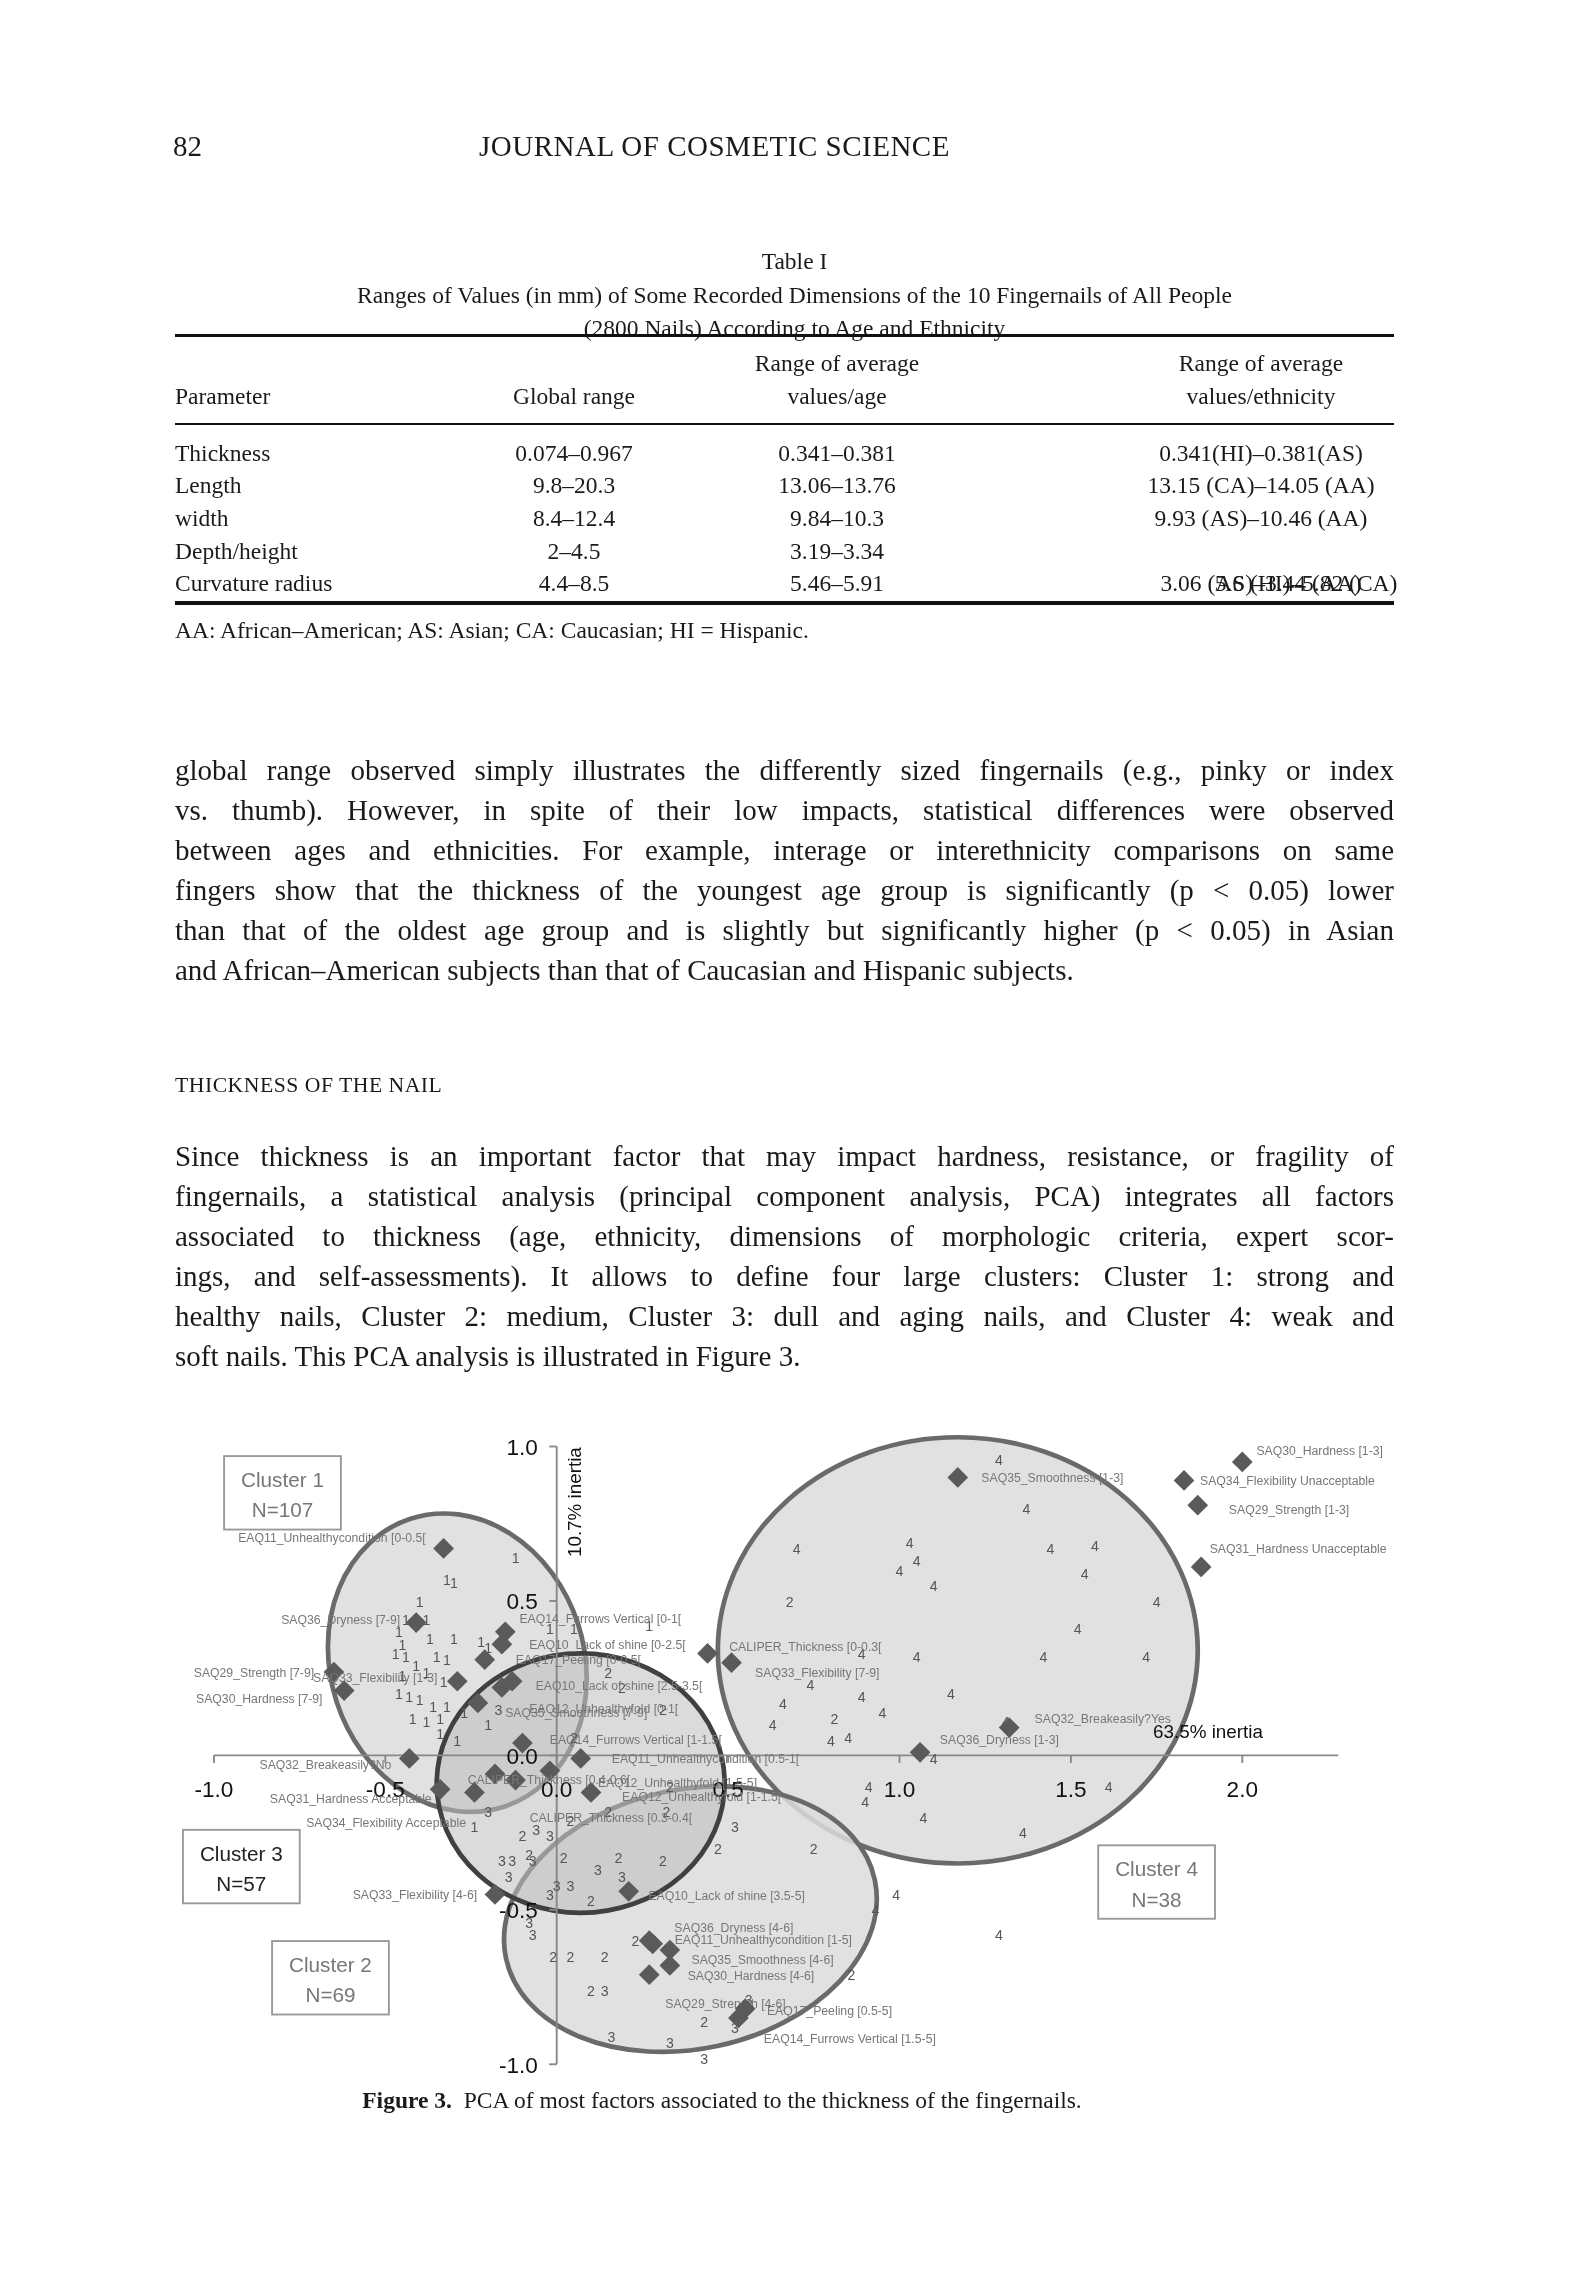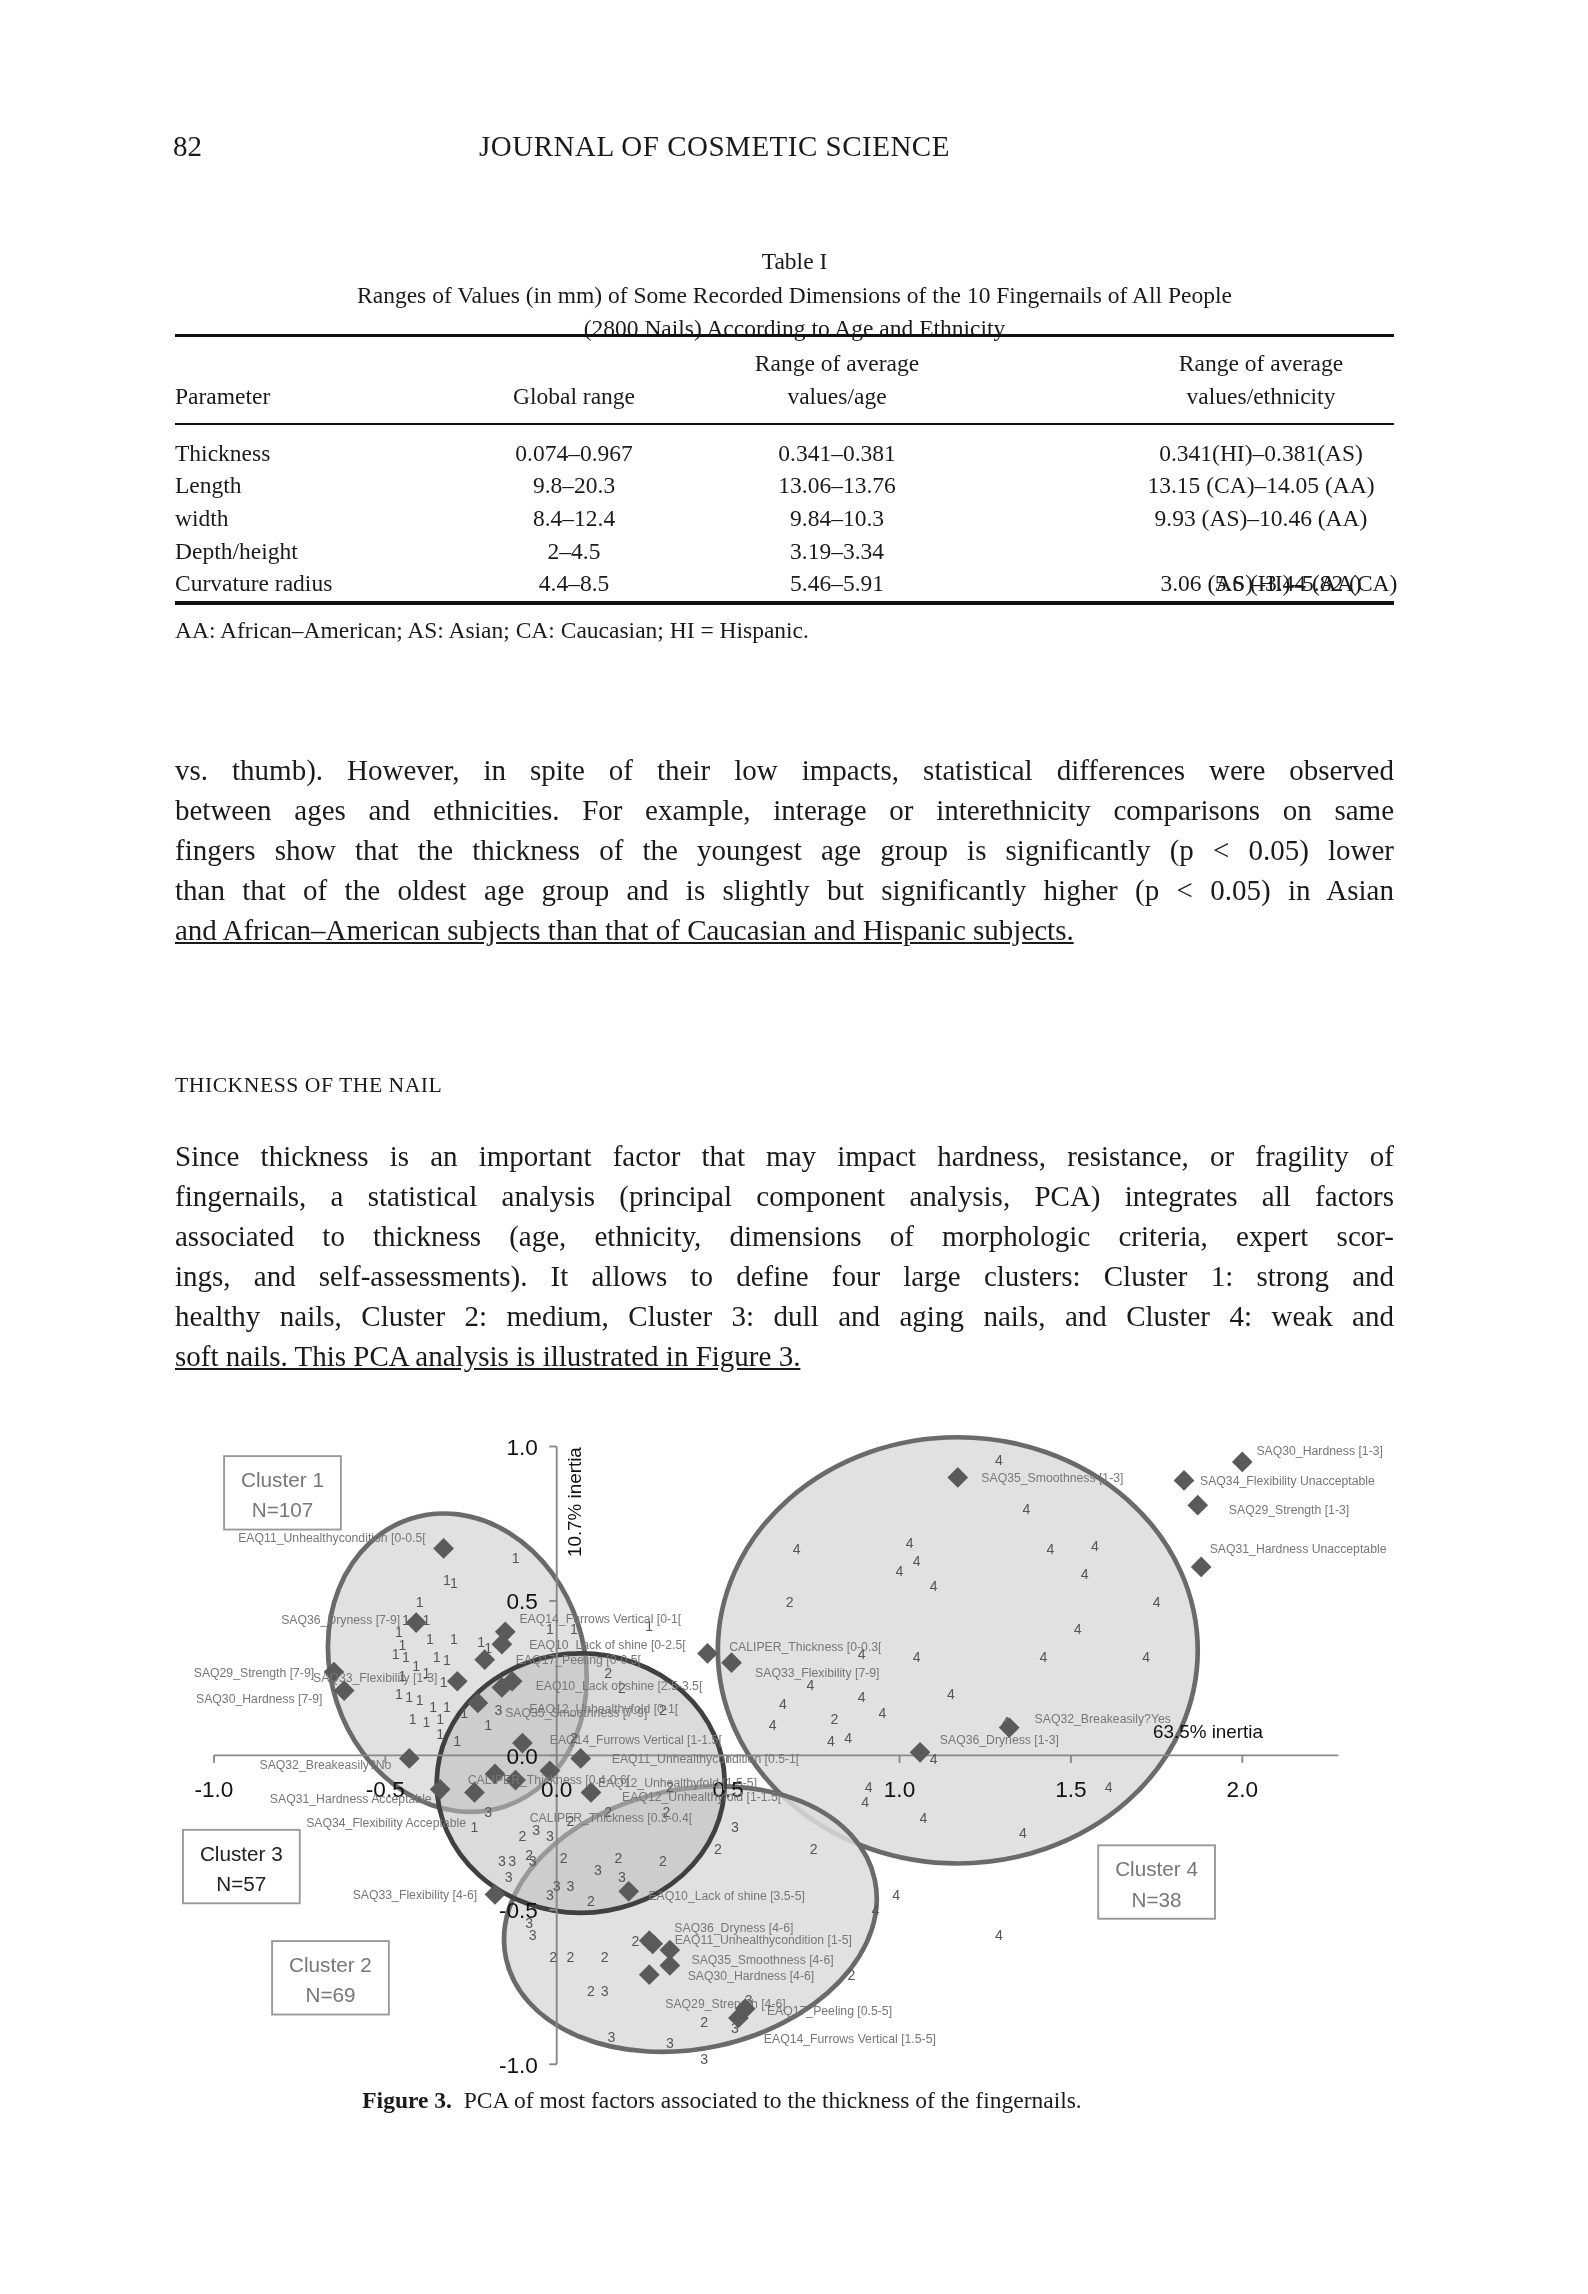--- a/index.html
+++ b/index.html
@@ -8,21 +8,21 @@
   .abs { position: absolute; }
   .runhead { top: 130px; left: 0; width: 1589px; height: 38px; }
   .pageno { position: absolute; left: 173px; top: 0; font-size: 29px; }
   .journal { position: absolute; left: 0; width: 1429px; text-align: center; top: 0; font-size: 29px; letter-spacing: 0.5px; }
   .tbl-title { left: 0; width: 1589px; text-align: center; font-size: 23.5px; margin-top: 18px; }
   .rule { position: absolute; left: 175px; width: 1219px; background: #111; }
   .cell { position: absolute; font-size: 23.5px; white-space: nowrap; }
   .c-left { left: 175px; }
   .para { position: absolute; left: 175px; width: 1219px; font-size: 29px; line-height: 40px; text-align: justify; }
   .para .ln { display: block; text-align: justify; text-align-last: justify; height: 40px; white-space: nowrap; }
-  .para .ln.last { text-align-last: left; text-decoration: underline; }
+  .para .ln.last { text-align-last: left; }
   .section { left: 175px; top: 1073px; font-size: 21.7px; letter-spacing: 0.5px; }
   .caption { left: 0; width: 1444px; top: 2087px; text-align: center; font-size: 23.5px; }
   .caption b { font-weight: bold; }
   #chart { position: absolute; left: 0; top: 0; }
   .chart-text { font-family: "Liberation Sans", "DejaVu Sans", sans-serif; }
 </style>
 </head>
 <body>
 
 <div class="abs runhead">
@@ -69,20 +69,21 @@
   <div class="cell c-left" style="top:570px;">Curvature radius</div>
   <div class="cell" style="left:574px;top:570px;transform:translateX(-50%);">4.4–8.5</div>
   <div class="cell" style="left:837px;top:570px;transform:translateX(-50%);">5.46–5.91</div>
   <div class="cell" style="left:1306px;top:570px;transform:translateX(-50%);">5.6 (HI)–5.82 (CA)</div>
 
   <div class="rule" style="top:601px;height:3.8px;"></div>
   <div class="cell c-left" style="top:617px;">AA: African–American; AS: Asian; CA: Caucasian; HI = Hispanic.</div>
 </div>
 
 <div class="para" style="top:750px;">
+  <span class="ln">global range observed simply illustrates the differently sized fingernails (e.g., pinky or index</span>
   <span class="ln">vs. thumb). However, in spite of their low impacts, statistical differences were observed</span>
   <span class="ln">between ages and ethnicities. For example, interage or interethnicity comparisons on same</span>
   <span class="ln">fingers show that the thickness of the youngest age group is significantly (p &lt; 0.05) lower</span>
   <span class="ln">than that of the oldest age group and is slightly but significantly higher (p &lt; 0.05) in Asian</span>
   <span class="ln last">and African–American subjects than that of Caucasian and Hispanic subjects.</span>
 </div>
 
 <div class="abs section">THICKNESS OF THE NAIL</div>
 
 <div class="para" style="top:1136px;">

